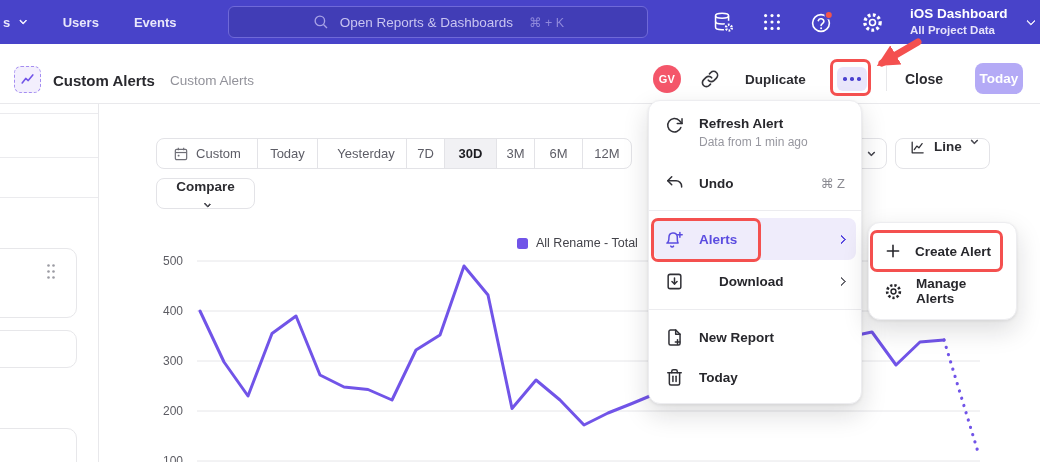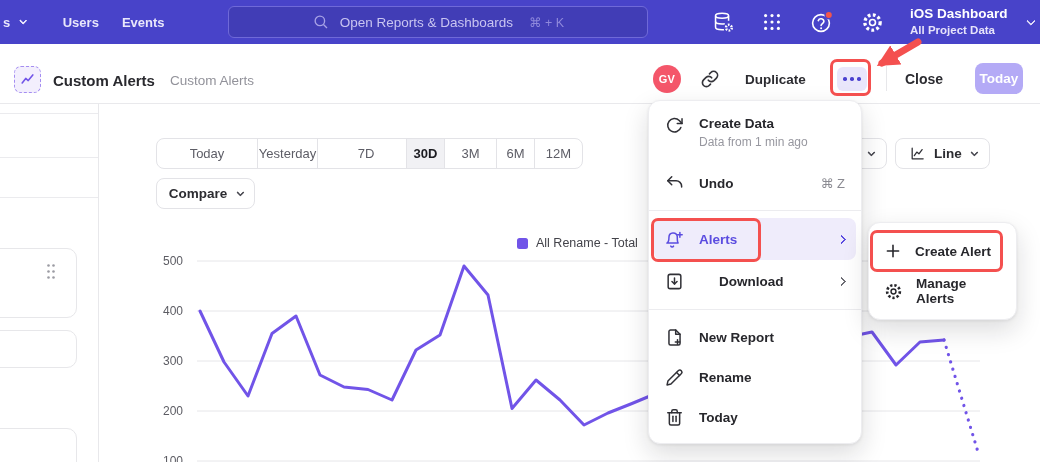--- a/index.html
+++ b/index.html
@@ -13,21 +13,21 @@
   .chev-down { transform:rotate(45deg) translateY(-2px); }
   .chev-right { transform:rotate(-45deg); }
   .chev.sm { width:5.5px; height:5.5px; }
 
   
   .topnav { position:absolute; left:0; top:0; width:1040px; height:44px; background:#4843c9; z-index:5; }
   .nav-left { position:absolute; left:0; top:0; height:44px; display:flex; align-items:center; color:#e9e7fb; }
   .nav-item { font-size:13px; font-weight:600; cursor:pointer; display:flex; align-items:center; gap:9px; }
   .nav-trunc { margin-left:3px; }
   .nav-users { margin-left:38px; }
-  .nav-events { margin-left:23px; }
+  .nav-events { margin-left:35px; }
   .searchpill { position:absolute; left:228px; top:6px; width:420px; height:32px; background:#413db6;
     border:1px solid #6f69d8; border-radius:6px; display:flex; align-items:center; justify-content:center; gap:10px; }
   .searchpill .ph { font-size:13.5px; color:#c9c5f1; }
   .searchpill .kbd { font-size:12.5px; color:#8f89dc; margin-left:6px; }
   .ic { display:block; }
   .nav-right { position:absolute; left:712px; top:0; height:44px; display:flex; align-items:center; gap:26px; color:#fff; }
   .nav-right svg { cursor:pointer; }
   .project { line-height:1.25; cursor:pointer; }
   .pname { font-size:13.5px; font-weight:700; color:#fff; }
   .pscope { font-size:11.5px; font-weight:600; color:#e6e3fa; }
@@ -77,27 +77,27 @@
   .seg { display:flex; align-items:center; justify-content:center; gap:7px; font-size:13px; font-weight:500;
     color:#5d5d66; border-left:1px solid #e3e3e7; cursor:pointer; height:100%; }
   .seg:first-child { border-left:none; border-radius:7px 0 0 7px; }
   .seg:last-child { border-radius:0 7px 7px 0; }
   .seg:nth-child(1){width:100px;} .seg:nth-child(2){width:60px;} .seg:nth-child(3){width:89px;padding-left:8px;}
   .seg:nth-child(4){width:38px;} .seg:nth-child(5){width:52px;} .seg:nth-child(6){width:38px;}
   .seg:nth-child(7){width:48px;} .seg:nth-child(8){width:49px;}
   .seg.sel { background:#f1f1f4; color:#1c1c21; font-weight:700; }
   .compare { position:absolute; left:156px; top:178px; width:99px; height:31px; border:1px solid #e3e3e7;
     border-radius:8px; background:#fff; display:flex; align-items:center; justify-content:center; gap:9px;
-    font-size:13.5px; font-weight:600; color:#2c2c31; cursor:pointer; z-index:3; }
+    font-size:13.5px; font-weight:600; color:#2c2c31; cursor:pointer; z-index:3;flex-direction:column; }
   .compare .chev, .linebtn .chev, .ghost-btn .chev { width:6px; height:6px; color:#4a4a52; }
   .ghost-btn { position:absolute; left:800px; top:138px; width:87px; height:31px; border:1px solid #e3e3e7;
     border-radius:8px; background:#fff; display:flex; align-items:center; justify-content:flex-end;
     padding-right:13px; cursor:pointer; z-index:2; }
   .linebtn { position:absolute; left:895px; top:138px; width:95px; height:31px; border:1px solid #e3e3e7;
-    border-radius:8px; background:#fff; display:flex; align-items:center; justify-content:center; gap:8px;
+    border-radius:8px; background:#fff; display:flex; align-items:flex-start; justify-content:center; gap:8px;
     font-size:13.5px; font-weight:600; color:#2c2c31; cursor:pointer; z-index:3; }
 
   
   .menu { position:absolute; left:648px; top:100px; width:214px; background:#fff; border:1px solid #ededf0;
     border-radius:12px; box-shadow:0 1px 3px rgba(20,20,30,.08), 0 10px 26px rgba(20,20,30,.15);
     padding:6px 0; z-index:30; }
   .mrow { display:flex; align-items:center; height:40px; padding:0 16px; cursor:pointer; color:#27272c; }
   .mrow svg { margin-right:15px; flex:none; }
   .mlabel { font-size:13.5px; font-weight:600; }
   .mrow.two { height:56px; align-items:flex-start; padding-top:9px; }
@@ -241,20 +241,30 @@
       <text x="183" y="265" text-anchor="end" font-size="12" fill="#5c5c63">500</text>
       <polyline points="200,311 224,362 248,396 272,333.5 296,316 320,375 344,387 368,389.5 392,400 416,350 440,335 464,266 488,295 512,408.5 536,380 560,400 584,425 608,413 632,403.5 656,393.5 680,383.5 704,373.5 728,365 752,357 776,351 800,345 824,341 848,337 872,332 896,365 920,342 944,340" fill="none" stroke="#7154e8" stroke-width="3" stroke-linejoin="round" stroke-linecap="round"></polyline>
       <line x1="944" y1="340" x2="978" y2="452" stroke="#7154e8" stroke-width="3.2" stroke-linecap="round" stroke-dasharray="0.1 7.5"></line>
     </svg>
   <div class="legend">
     <span class="swatch" style="background: rgb(113, 84, 232);"></span>
     <span class="ltext">All Rename - Total</span>
   </div>
 
   <div class="datebar">
+    <div class="seg">
+      <svg width="16" height="16" viewBox="0 0 24 24" fill="none" stroke="#6f6f77" stroke-width="1.8">
+          <rect x="3.5" y="5" width="17" height="15.5" rx="2"></rect>
+          <line x1="3.5" y1="9.8" x2="20.5" y2="9.8"></line>
+          <line x1="8" y1="2.8" x2="8" y2="6.4"></line>
+          <line x1="16" y1="2.8" x2="16" y2="6.4"></line>
+          <rect x="7" y="13" width="2.8" height="2.8" rx="0.7" fill="#6f6f77" stroke="none"></rect>
+        </svg>
+      <span>Custom</span>
+    </div>
     <div class="seg">Today</div>
     <div class="seg">Yesterday</div>
     <div class="seg">7D</div>
     <div class="seg sel">30D</div>
     <div class="seg">3M</div>
     <div class="seg">6M</div>
     <div class="seg">12M</div>
   </div>
 
   <div class="compare">
@@ -275,21 +285,21 @@
     <span class="chev chev-down"></span>
   </div>
 
   <div class="menu">
     <div class="mrow two">
       <svg width="19" height="19" viewBox="0 0 24 24" fill="none" stroke="#303036" stroke-width="1.9" stroke-linecap="round" stroke-linejoin="round">
           <polyline points="21.5 3.5 21.5 9.5 15.5 9.5"></polyline>
           <path d="M20 14.5a8.5 8.5 0 1 1-2-8.8l3.5 3.8"></path>
         </svg>
       <div class="mcol">
-        <div class="mlabel">Create Data</div>
+        <div class="mlabel">Refresh Alert</div>
         <div class="msub">Data from 1 min ago</div>
       </div>
     </div>
     <div class="mrow">
       <svg width="19" height="19" viewBox="0 0 24 24" fill="none" stroke="#303036" stroke-width="1.9" stroke-linecap="round" stroke-linejoin="round">
           <polyline points="8.5 3.5 3.5 8.5 8.5 13.5"></polyline>
           <path d="M3.5 8.5H14a7 7 0 0 1 7 7v1"></path>
         </svg>
       <span class="mlabel">Undo</span>
       <span class="mshort">⌘ Z</span>
@@ -316,27 +326,20 @@
     </div>
     <div class="mdiv"></div>
     <div class="mrow">
       <svg width="19" height="19" viewBox="0 0 24 24" fill="none" stroke="#303036" stroke-width="1.9" stroke-linecap="round" stroke-linejoin="round">
           <path d="M13.5 2.5H7a2 2 0 0 0-2 2v15a2 2 0 0 0 2 2h10a2 2 0 0 0 2-2V8z"></path>
           <polyline points="13.5 2.5 13.5 8 19 8"></polyline>
           <line x1="15.8" y1="14.8" x2="15.8" y2="20.4"></line>
           <line x1="13" y1="17.6" x2="18.6" y2="17.6"></line>
         </svg>
       <span class="mlabel">New Report</span>
-    </div>
-    <div class="mrow">
-      <svg width="19" height="19" viewBox="0 0 24 24" fill="none" stroke="#303036" stroke-width="1.9" stroke-linecap="round" stroke-linejoin="round">
-          <path d="M17 3.2a2.7 2.7 0 0 1 3.8 3.8L7.5 20.3 2.6 21.4l1.1-4.9z"></path>
-          <line x1="14.6" y1="5.6" x2="18.4" y2="9.4"></line>
-        </svg>
-      <span class="mlabel">Rename</span>
     </div>
     <div class="mrow">
       <svg width="19" height="19" viewBox="0 0 24 24" fill="none" stroke="#303036" stroke-width="1.9" stroke-linecap="round" stroke-linejoin="round">
           <polyline points="3.5 6 5.5 6 20.5 6"></polyline>
           <path d="M18.5 6v13.5a2 2 0 0 1-2 2h-9a2 2 0 0 1-2-2V6m3 0V4.3a2 2 0 0 1 2-2h3a2 2 0 0 1 2 2V6"></path>
           <line x1="10" y1="10.5" x2="10" y2="17"></line>
           <line x1="14" y1="10.5" x2="14" y2="17"></line>
         </svg>
       <span class="mlabel">Today</span>
     </div>

